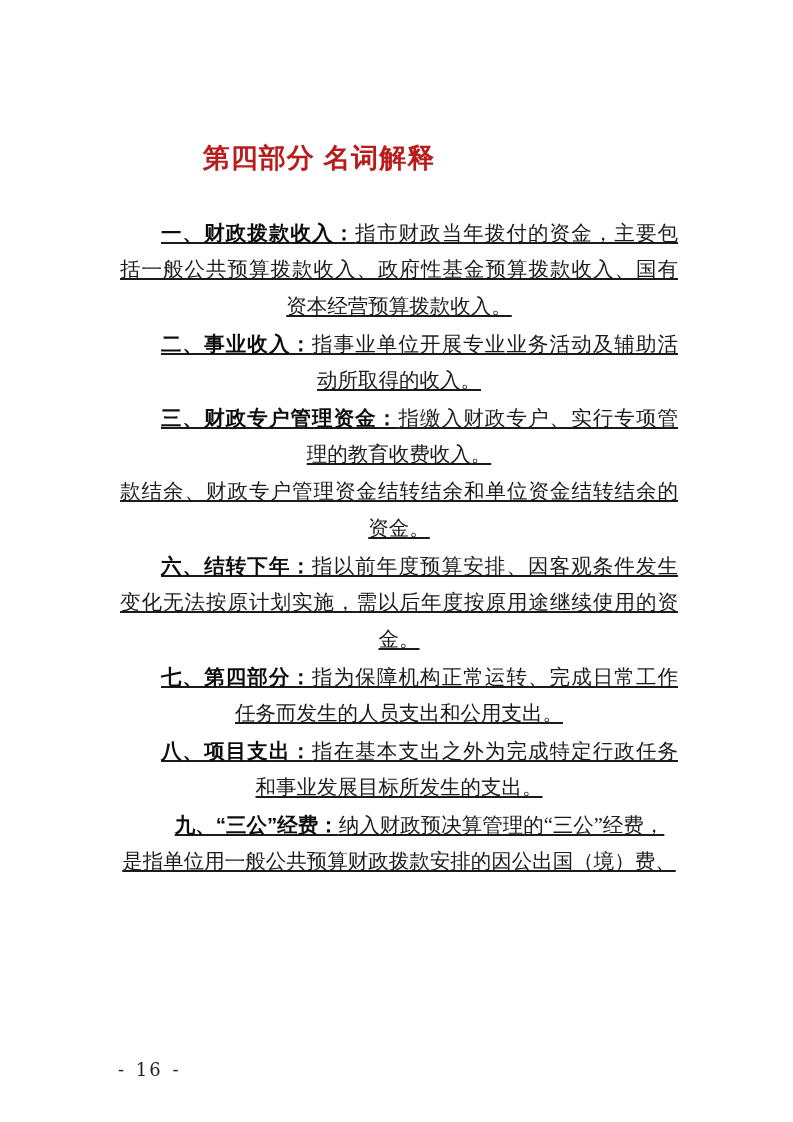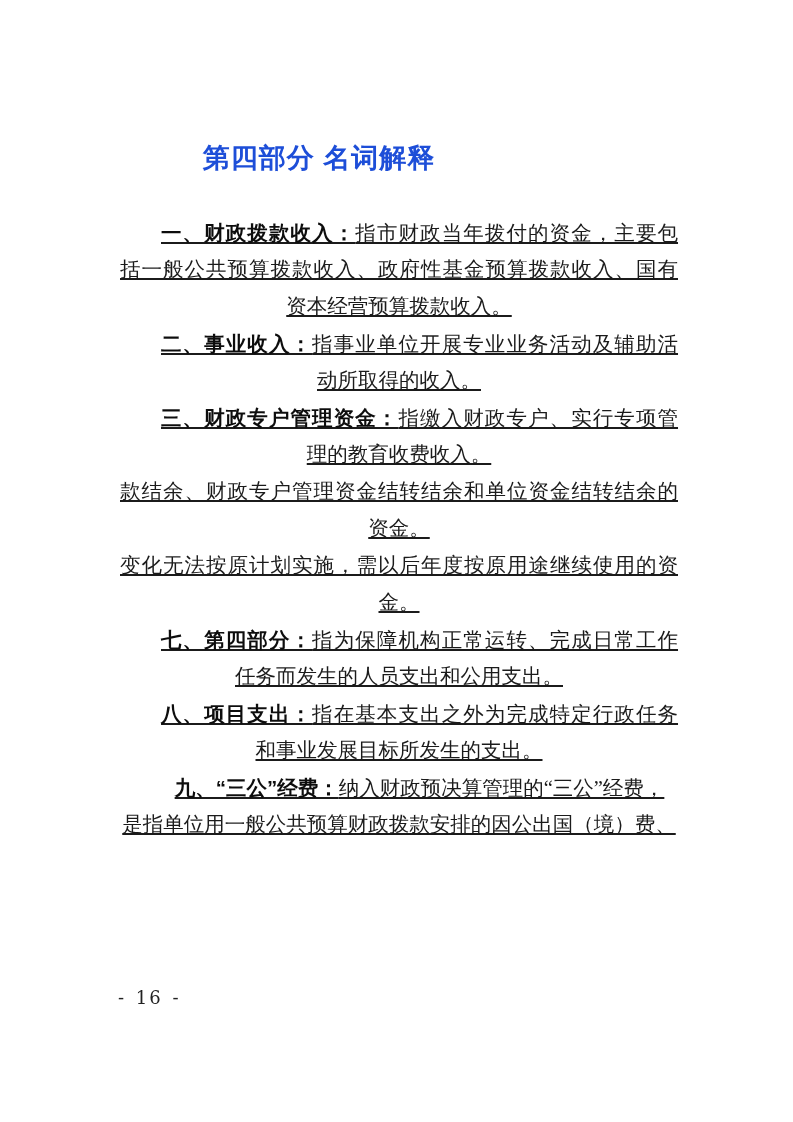--- a/index.html
+++ b/index.html
@@ -16,21 +16,21 @@
     position: absolute;
     top: 141px;
     left: 0;
     width: 638px;
     margin: 0;
     text-align: center;
     font-family: "Liberation Sans", sans-serif;
     font-weight: 700;
     font-size: 27px;
     line-height: 34px;
-    color: #1d4ed8;
+    color: #b91c1c;
     letter-spacing: 1px;
   }
   .doc-body {
     position: absolute;
     top: 214px;
     left: 120px;
     width: 558px;
     text-decoration: underline;
   }
   .para { margin: 0; padding: 0; }
@@ -47,21 +47,21 @@
     text-align-last: justify;
   }
   .line.ind { text-indent: 41px; }
   .lead {
     font-family: "Liberation Sans", sans-serif;
     font-weight: 700;
     color: #0d0d0d;
   }
   .footer {
     position: absolute;
-    top: 988px;
+    top: 1060px;
     left: 118px;
     font-family: "DejaVu Serif", serif;
     font-size: 18px;
     line-height: 20px;
     letter-spacing: 2px;
     word-spacing: 2px;
     color: #222222;
   }
 </style>
 </head>
@@ -82,20 +82,21 @@
       </div>
       <div class="para">
         <div class="line j ind"><span class="lead">三、财政专户管理资金：</span><span>指缴入财政专户、实行专项管</span></div>
         <div class="line"><span>理的教育收费收入。</span></div>
       </div>
       <div class="para">
         <div class="line j"><span>款结余、财政专户管理资金结转结余和单位资金结转结余的</span></div>
         <div class="line"><span>资金。</span></div>
       </div>
       <div class="para">
+        <div class="line j ind"><span class="lead">六、结转下年：</span><span>指以前年度预算安排、因客观条件发生</span></div>
         <div class="line j"><span>变化无法按原计划实施，需以后年度按原用途继续使用的资</span></div>
         <div class="line"><span>金。</span></div>
       </div>
       <div class="para">
         <div class="line j ind"><span class="lead">七、第四部分：</span><span>指为保障机构正常运转、完成日常工作</span></div>
         <div class="line"><span>任务而发生的人员支出和公用支出。</span></div>
       </div>
       <div class="para">
         <div class="line j ind"><span class="lead">八、项目支出：</span><span>指在基本支出之外为完成特定行政任务</span></div>
         <div class="line"><span>和事业发展目标所发生的支出。</span></div>

